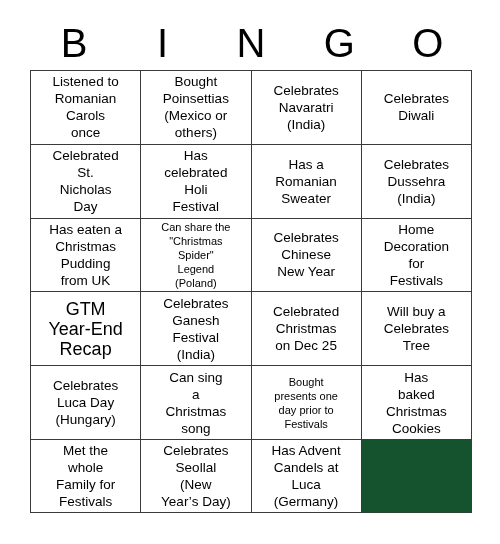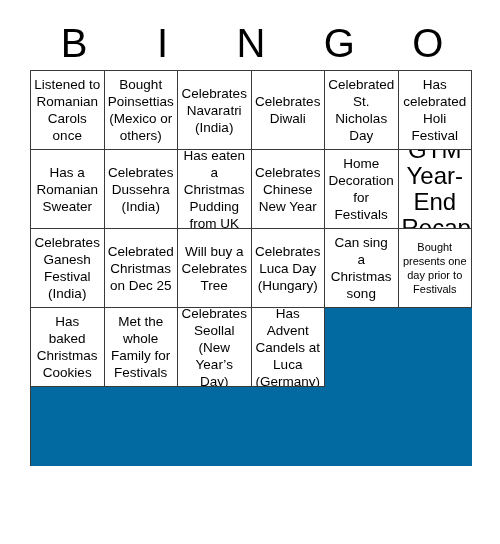--- a/index.html
+++ b/index.html
@@ -41,28 +41,28 @@
     color: #000000;
     letter-spacing: 0px;
   }
 
   
   #grid {
     position: absolute;
     left: 30px;
     top: 70px;
     width: 442px;
-    height: 396px;
+    height: 443px;
     box-sizing: border-box;
     display: grid;
-    grid-template-columns: repeat(6, 1fr);
+    grid-template-columns: repeat(4, 1fr);
     grid-template-rows: repeat(5, 1fr);
     border-top: 1px solid #3a3a3a;
     border-left: 1px solid #3a3a3a;
-    background: #0369a1;
+    background: #14532d;
   }
 
   .cell {
     box-sizing: border-box;
     border-right: 1px solid #3a3a3a;
     border-bottom: 1px solid #3a3a3a;
     display: flex;
     align-items: center;
     justify-content: center;
     text-align: center;
@@ -83,22 +83,22 @@
   
   .size-normal .cell-text {
     font-size: 13.5px;
     line-height: 17px;
   }
   .size-small .cell-text {
     font-size: 11px;
     line-height: 14px;
   }
   .size-large .cell-text {
-    font-size: 24px;
-    line-height: 26px;
+    font-size: 18px;
+    line-height: 20px;
   }
 </style>
 </head>
 <body>
 
 <div id="bingo-card">
 
   <div id="header-row">
       <div class="header-letter">B</div>
       <div class="header-letter">I</div>
@@ -150,20 +150,27 @@
         <span class="cell-text">Celebrates
 Dussehra
 (India)</span>
       </div>
       <div class="cell size-normal">
         <span class="cell-text">Has eaten a
 Christmas
 Pudding
 from UK</span>
       </div>
+      <div class="cell size-small">
+        <span class="cell-text">Can share the
+"Christmas
+Spider"
+Legend
+(Poland)</span>
+      </div>
       <div class="cell size-normal">
         <span class="cell-text">Celebrates
 Chinese
 New Year</span>
       </div>
       <div class="cell size-normal">
         <span class="cell-text">Home
 Decoration
 for
 Festivals</span>

